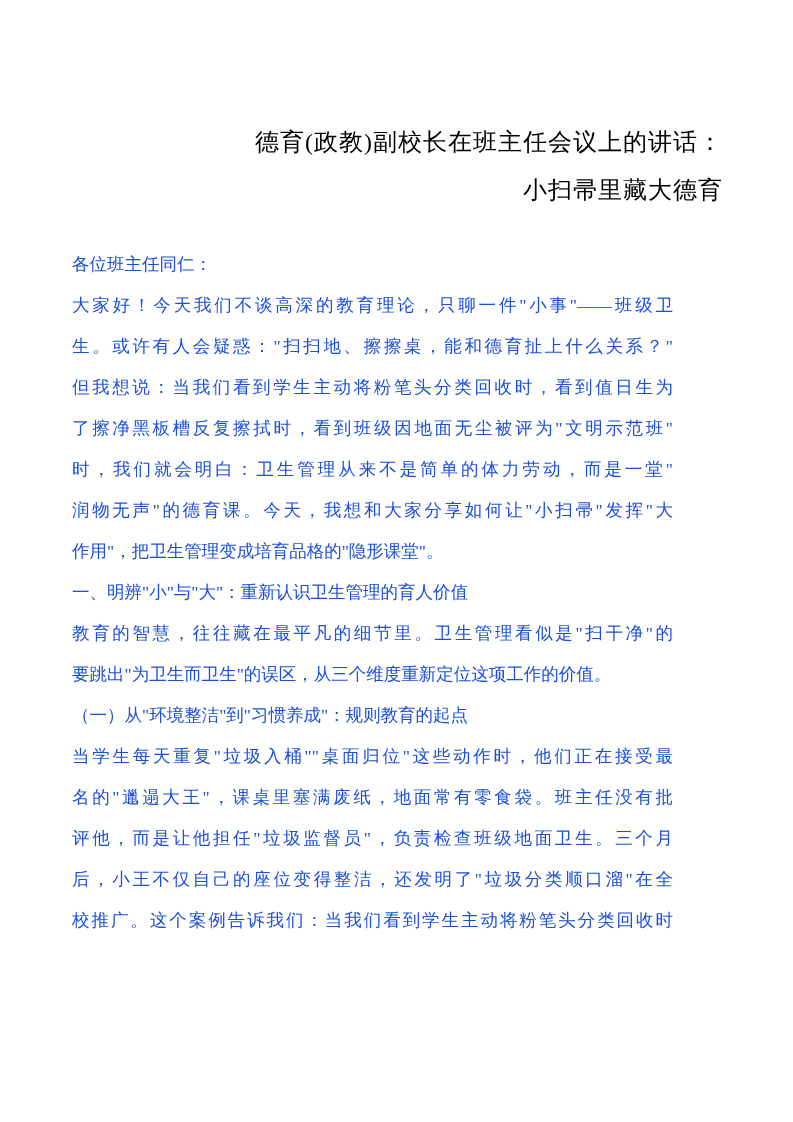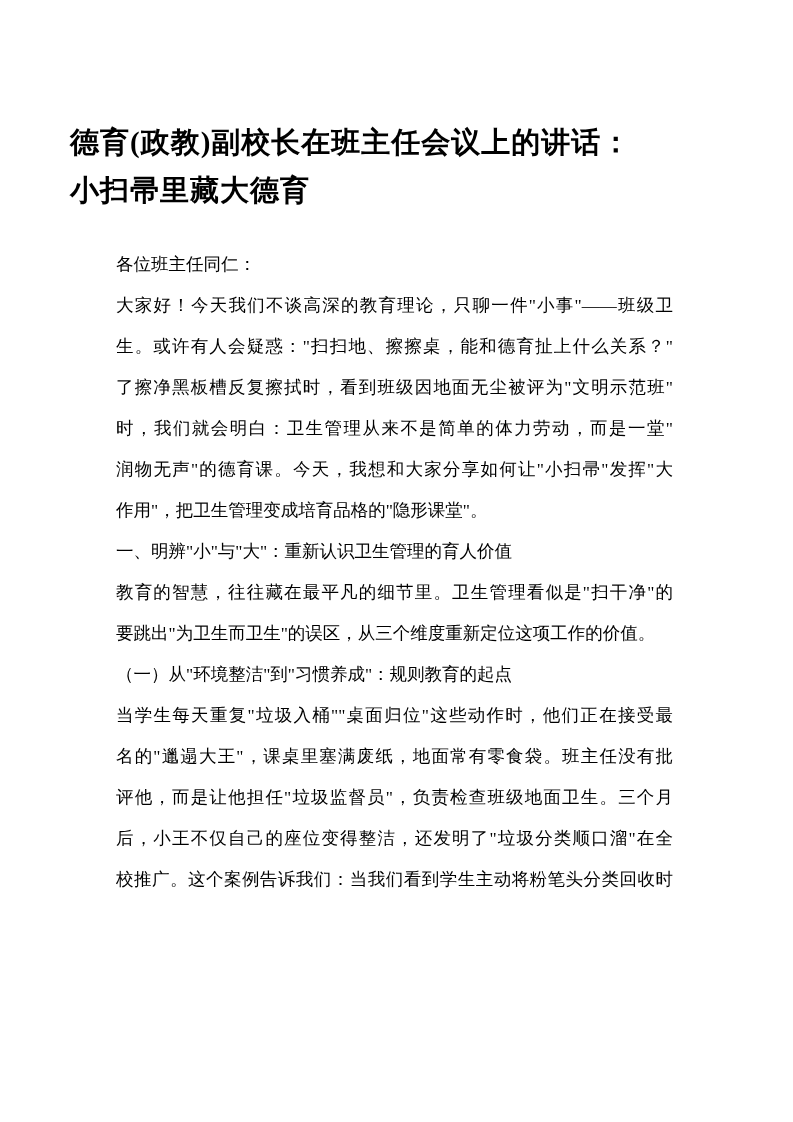--- a/index.html
+++ b/index.html
@@ -11,32 +11,32 @@
     position: relative;
     width: 793px;
     height: 1122px;
     background: #ffffff;
     overflow: hidden;
     box-sizing: border-box;
     font-family: "Liberation Serif", "DejaVu Serif", serif;
   }
   .doc-title {
     margin: 118px 70px 0 70px;
-    text-align: left;
-    font-weight: bold;
-    font-size: 29px;
+    text-align: right;
+    font-weight: normal;
+    font-size: 24px;
     line-height: 48px;
     color: #000000;
     letter-spacing: 1px;
   }
   .doc-body {
-    margin: 30px 120px 0 116px;
+    margin: 30px 120px 0 72px;
     font-size: 17.5px;
     line-height: 41px;
-    color: #000000;
+    color: #1d4ed8;
   }
   .paragraph {
     margin: 0;
   }
   .line {
     text-align: left;
     height: 41px;
     overflow: hidden;
   }
   .line.stretch {
@@ -53,20 +53,21 @@
     <div>德育(政教)副校长在班主任会议上的讲话：</div>
     <div>小扫帚里藏大德育</div>
   </div>
   <div class="doc-body">
       <div class="paragraph">
         <div class="line">各位班主任同仁：</div>
       </div>
       <div class="paragraph">
         <div class="line stretch">大家好！今天我们不谈高深的教育理论，只聊一件"小事"——班级卫</div>
         <div class="line stretch">生。或许有人会疑惑："扫扫地、擦擦桌，能和德育扯上什么关系？"</div>
+        <div class="line stretch">但我想说：当我们看到学生主动将粉笔头分类回收时，看到值日生为</div>
         <div class="line stretch">了擦净黑板槽反复擦拭时，看到班级因地面无尘被评为"文明示范班"</div>
         <div class="line stretch">时，我们就会明白：卫生管理从来不是简单的体力劳动，而是一堂"</div>
         <div class="line stretch">润物无声"的德育课。今天，我想和大家分享如何让"小扫帚"发挥"大</div>
         <div class="line">作用"，把卫生管理变成培育品格的"隐形课堂"。</div>
       </div>
       <div class="paragraph">
         <div class="line">一、明辨"小"与"大"：重新认识卫生管理的育人价值</div>
       </div>
       <div class="paragraph">
         <div class="line stretch">教育的智慧，往往藏在最平凡的细节里。卫生管理看似是"扫干净"的</div>

